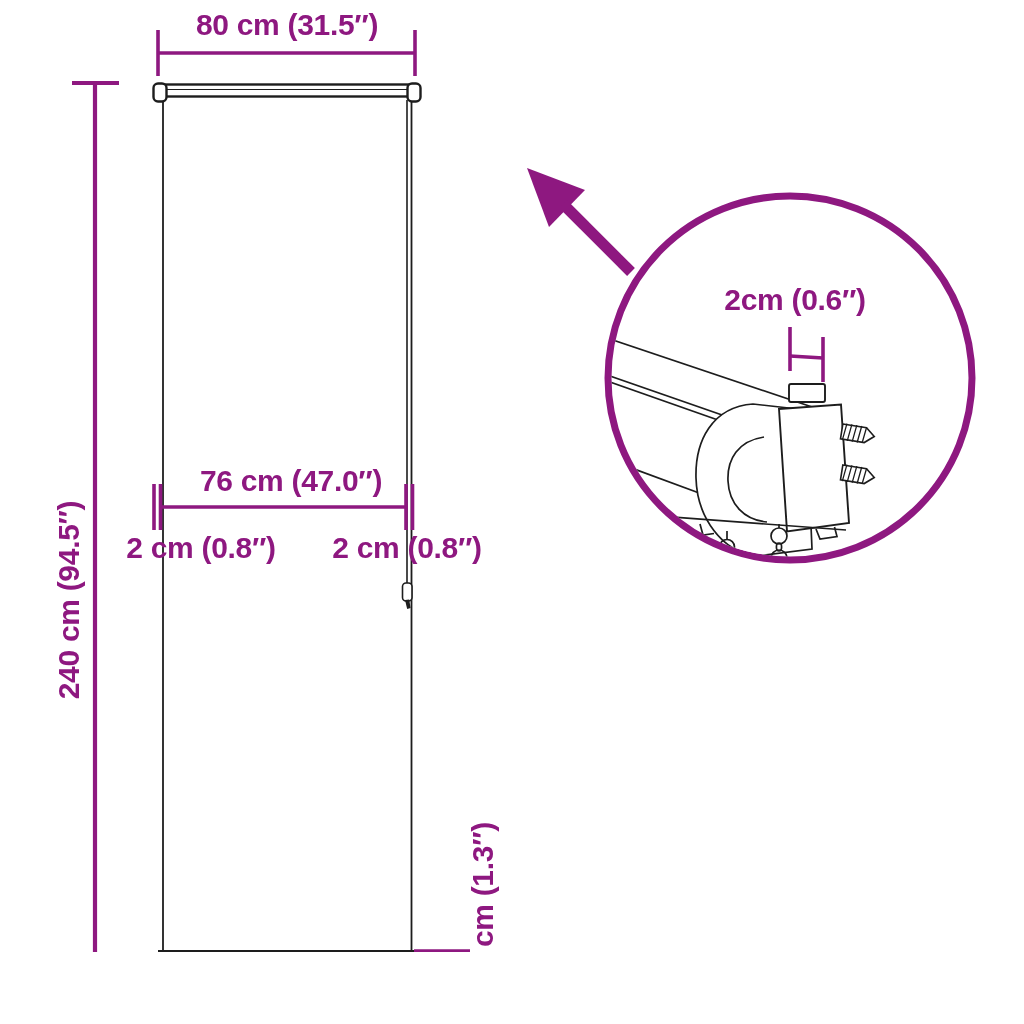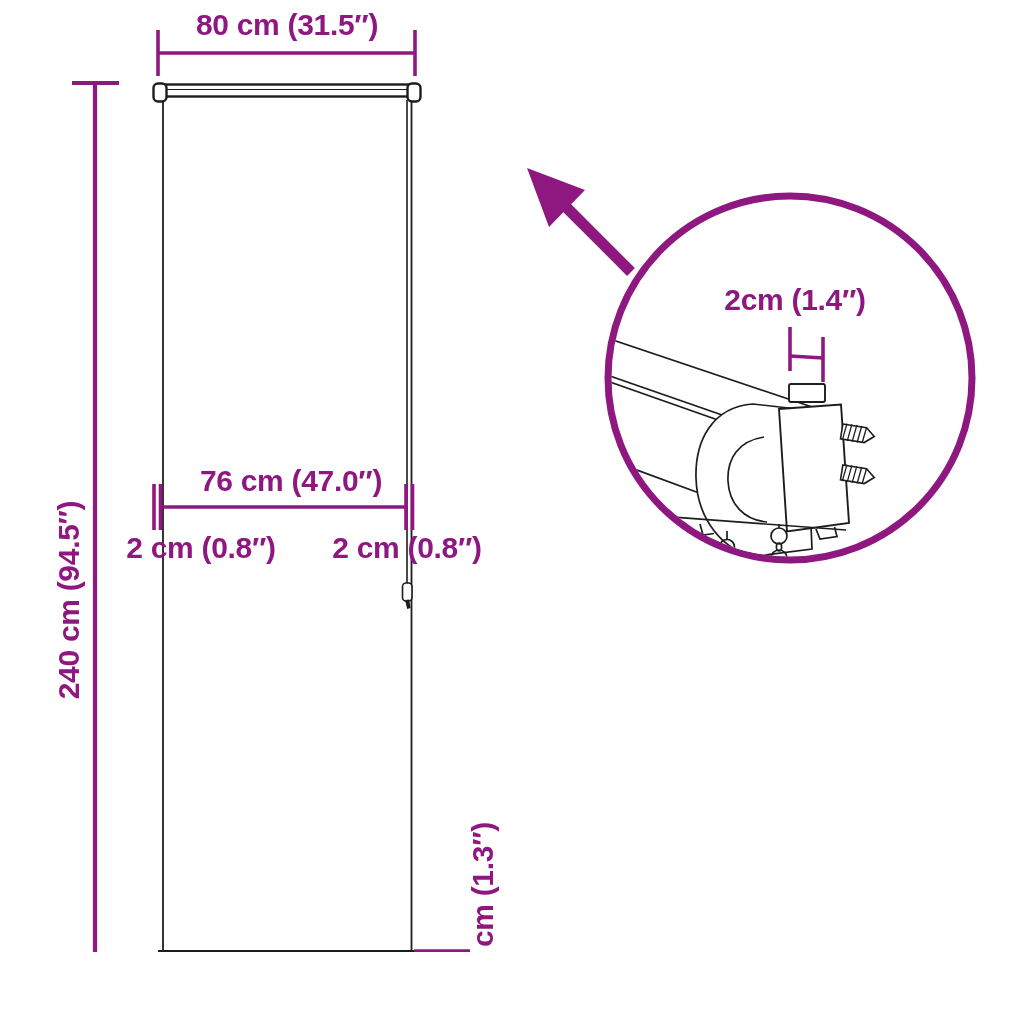--- a/index.html
+++ b/index.html
@@ -134,15 +134,15 @@
   <div class="dim-label rot" style="left:-51px;top:582px;width:240px;">240 cm (94.5″)</div>
 
   <div class="dim-label" style="left:141px;top:463px;width:300px;">76 cm (47.0″)</div>
 
   <div class="dim-label" style="left:101px;top:530px;width:200px;">2 cm (0.8″)</div>
 
   <div class="dim-label" style="left:307px;top:530px;width:200px;">2 cm (0.8″)</div>
 
   <div class="dim-label rot" style="left:363px;top:891px;width:240px;">3,2 cm (1.3″)</div>
 
-  <div class="dim-label" style="left:695px;top:282px;width:200px;">2cm (1.4″)</div>
+  <div class="dim-label" style="left:695px;top:282px;width:200px;">2cm (0.6″)</div>
 
 </div>
 
 </body></html>

